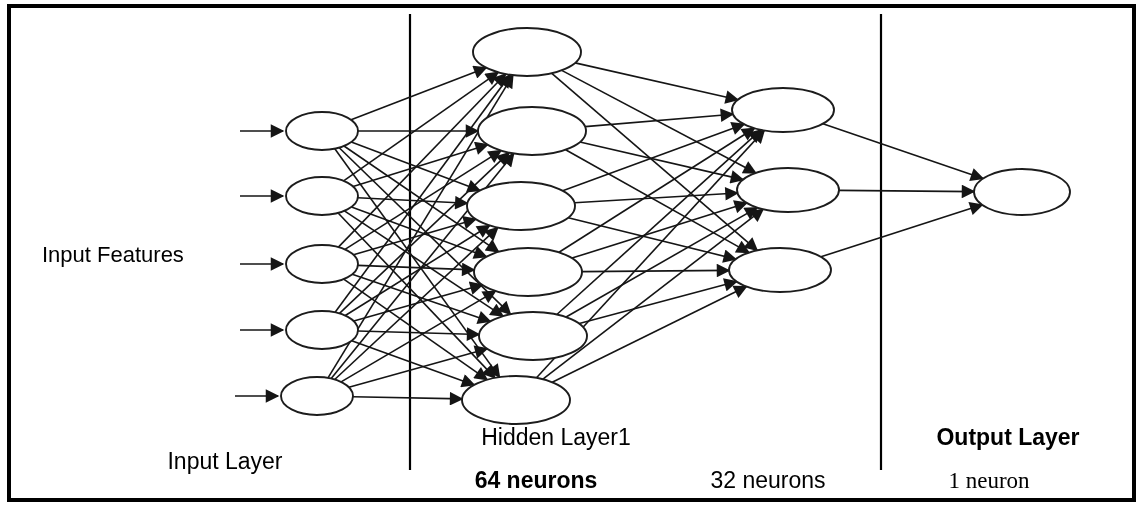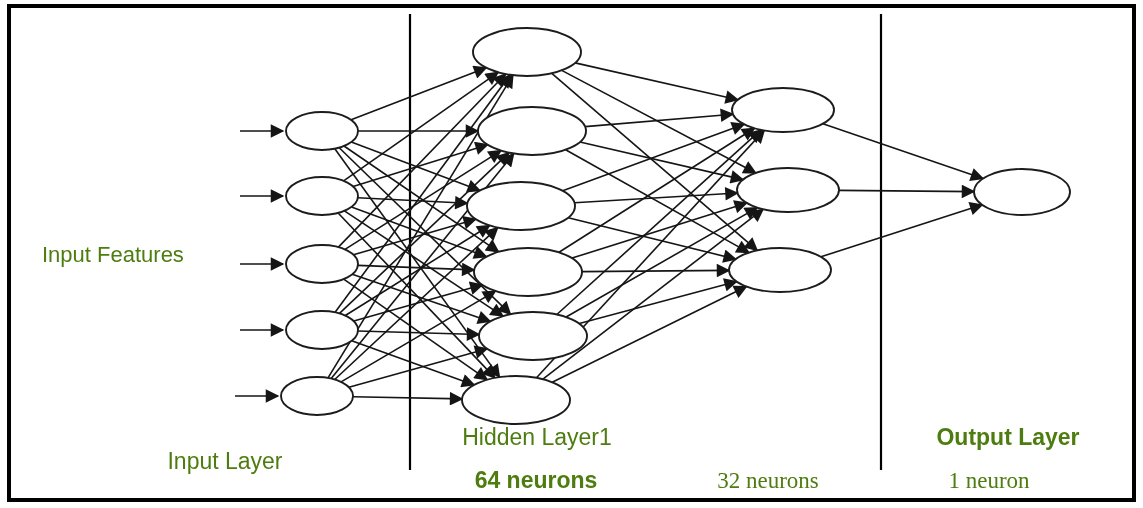--- a/index.html
+++ b/index.html
@@ -30,21 +30,21 @@
     stroke-width: 1.6;
     fill: none;
   }
   .neuron {
     fill: #ffffff;
     stroke: #1c1c1c;
     stroke-width: 1.9;
   }
   .lbl {
     position: absolute;
-    color: #4d7c0f;
+    color: #000000;
     font-size: 23px;
     white-space: nowrap;
     line-height: 1.1;
   }
   .lbl.centered { transform: translateX(-50%); }
   .lbl.features { font-size: 22px; }
 </style>
 </head>
 <body>
 
@@ -137,24 +137,24 @@
         <ellipse cx="788" cy="190" rx="51" ry="22" class="neuron"></ellipse>
         <ellipse cx="780" cy="270" rx="51" ry="22" class="neuron"></ellipse>
         <ellipse cx="1022" cy="192" rx="48" ry="23" class="neuron"></ellipse>
       </g>
   </svg>
 
   <div class="lbl features" style="left:42px; top:243px;">Input Features</div>
 
   <div class="lbl centered" style="left:225px; top:449px;">Input Layer</div>
 
-  <div class="lbl centered" style="left:537px; top:425px;text-align:right;">Hidden Layer1</div>
+  <div class="lbl centered" style="left:556px; top:425px;text-align:right;">Hidden Layer1</div>
 
   <div class="lbl centered" style="left:536px; top:468px;font-weight:bold;">64 neurons</div>
 
 
-  <div class="lbl centered" style="left:768px; top:468px;font-family:Liberation Serif, serif;">32 neurons</div>
+  <div class="lbl centered" style="left:768px; top:468px;">32 neurons</div>
 
   <div class="lbl centered" style="left:1008px; top:425px;font-weight:bold;">Output Layer</div>
 
   <div class="lbl centered" style="left:989px; top:468px;font-family:Liberation Serif, serif;">1 neuron</div>
 
 </div>
 
 </body></html>

